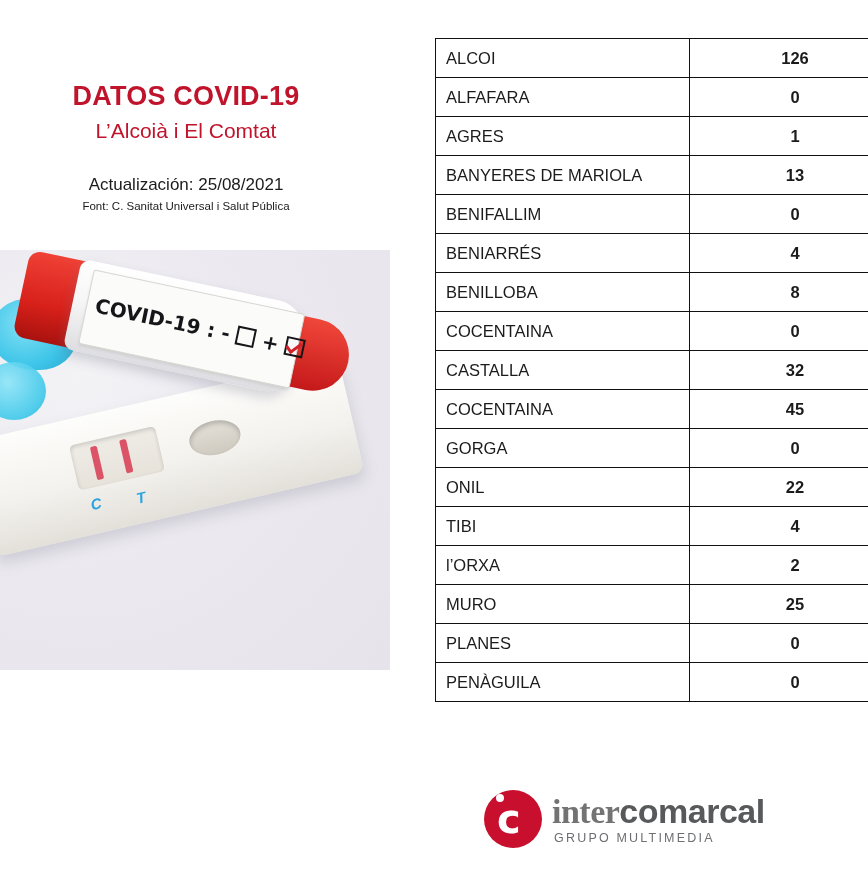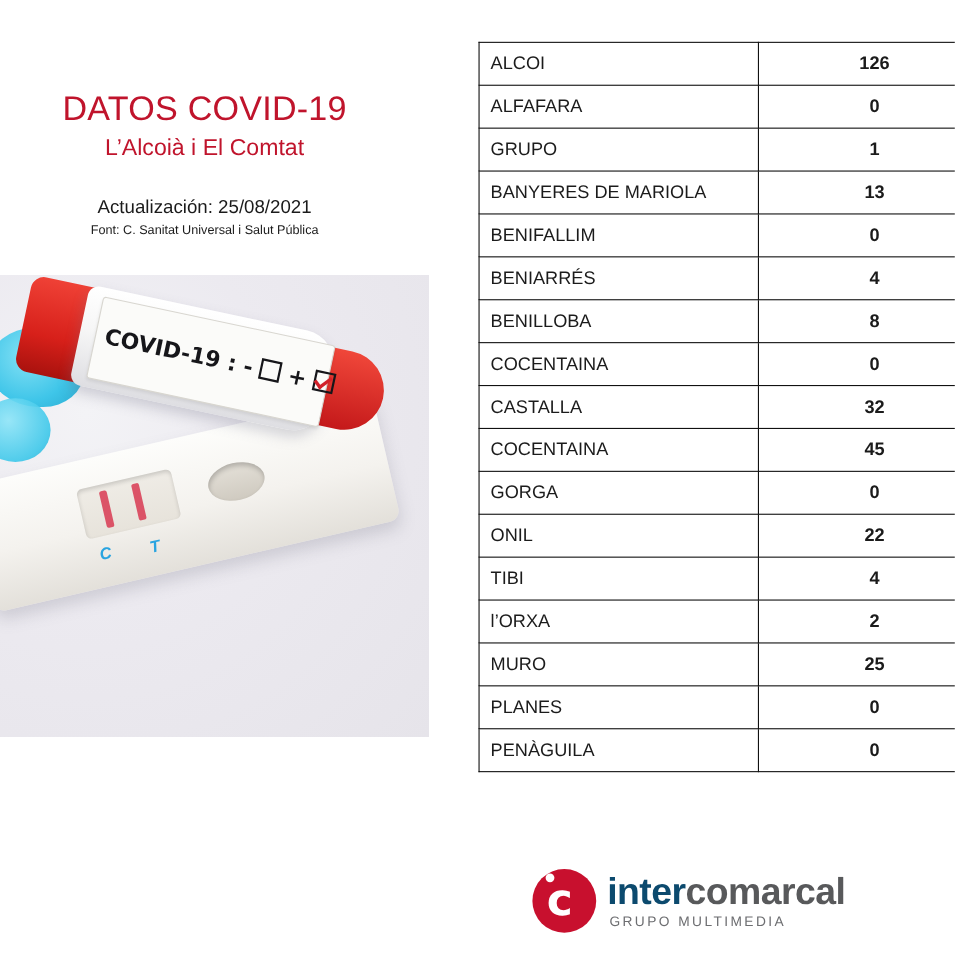--- a/index.html
+++ b/index.html
@@ -25,22 +25,22 @@
   }
 
   #headline-block {
     position: absolute;
     top: 82px;
     left: 0;
     width: 372px;
     text-align: center;
   }
   #title-main {
-    font-size: 31px;
-    font-weight: normal;
+    font-size: 27px;
+    font-weight: bold;
     color: #c0142c;
     letter-spacing: 0.2px;
     line-height: 1.1;
   }
   #title-sub {
     font-size: 21px;
     color: #c0142c;
     font-weight: normal;
     margin-top: 7px;
     line-height: 1.15;
@@ -296,21 +296,21 @@
   }
   #logo-name {
     position: absolute;
     left: 68px;
     top: 2px;
     font-size: 34px;
     font-weight: bold;
     color: #58595b;
     letter-spacing: -0.5px;
   }
-  #logo-name .accent { color: #0c4a6e; }
+  #logo-name .accent { color: #737373; font-family: Liberation Serif, serif; }
   #logo-tag {
     position: absolute;
     left: 70px;
     top: 41px;
     font-size: 12.5px;
     color: #6d6e71;
     letter-spacing: 2.2px;
   }
 </style>
 </head>
@@ -362,21 +362,21 @@
     <tbody id="table-body">
         <tr>
           <td class="muni">ALCOI</td>
           <td class="count">126</td>
         </tr>
         <tr>
           <td class="muni">ALFAFARA</td>
           <td class="count">0</td>
         </tr>
         <tr>
-          <td class="muni">GRUPO</td>
+          <td class="muni">AGRES</td>
           <td class="count">1</td>
         </tr>
         <tr class="tall">
           <td class="muni">BANYERES DE MARIOLA</td>
           <td class="count">13</td>
         </tr>
         <tr>
           <td class="muni">BENIFALLIM</td>
           <td class="count">0</td>
         </tr>

